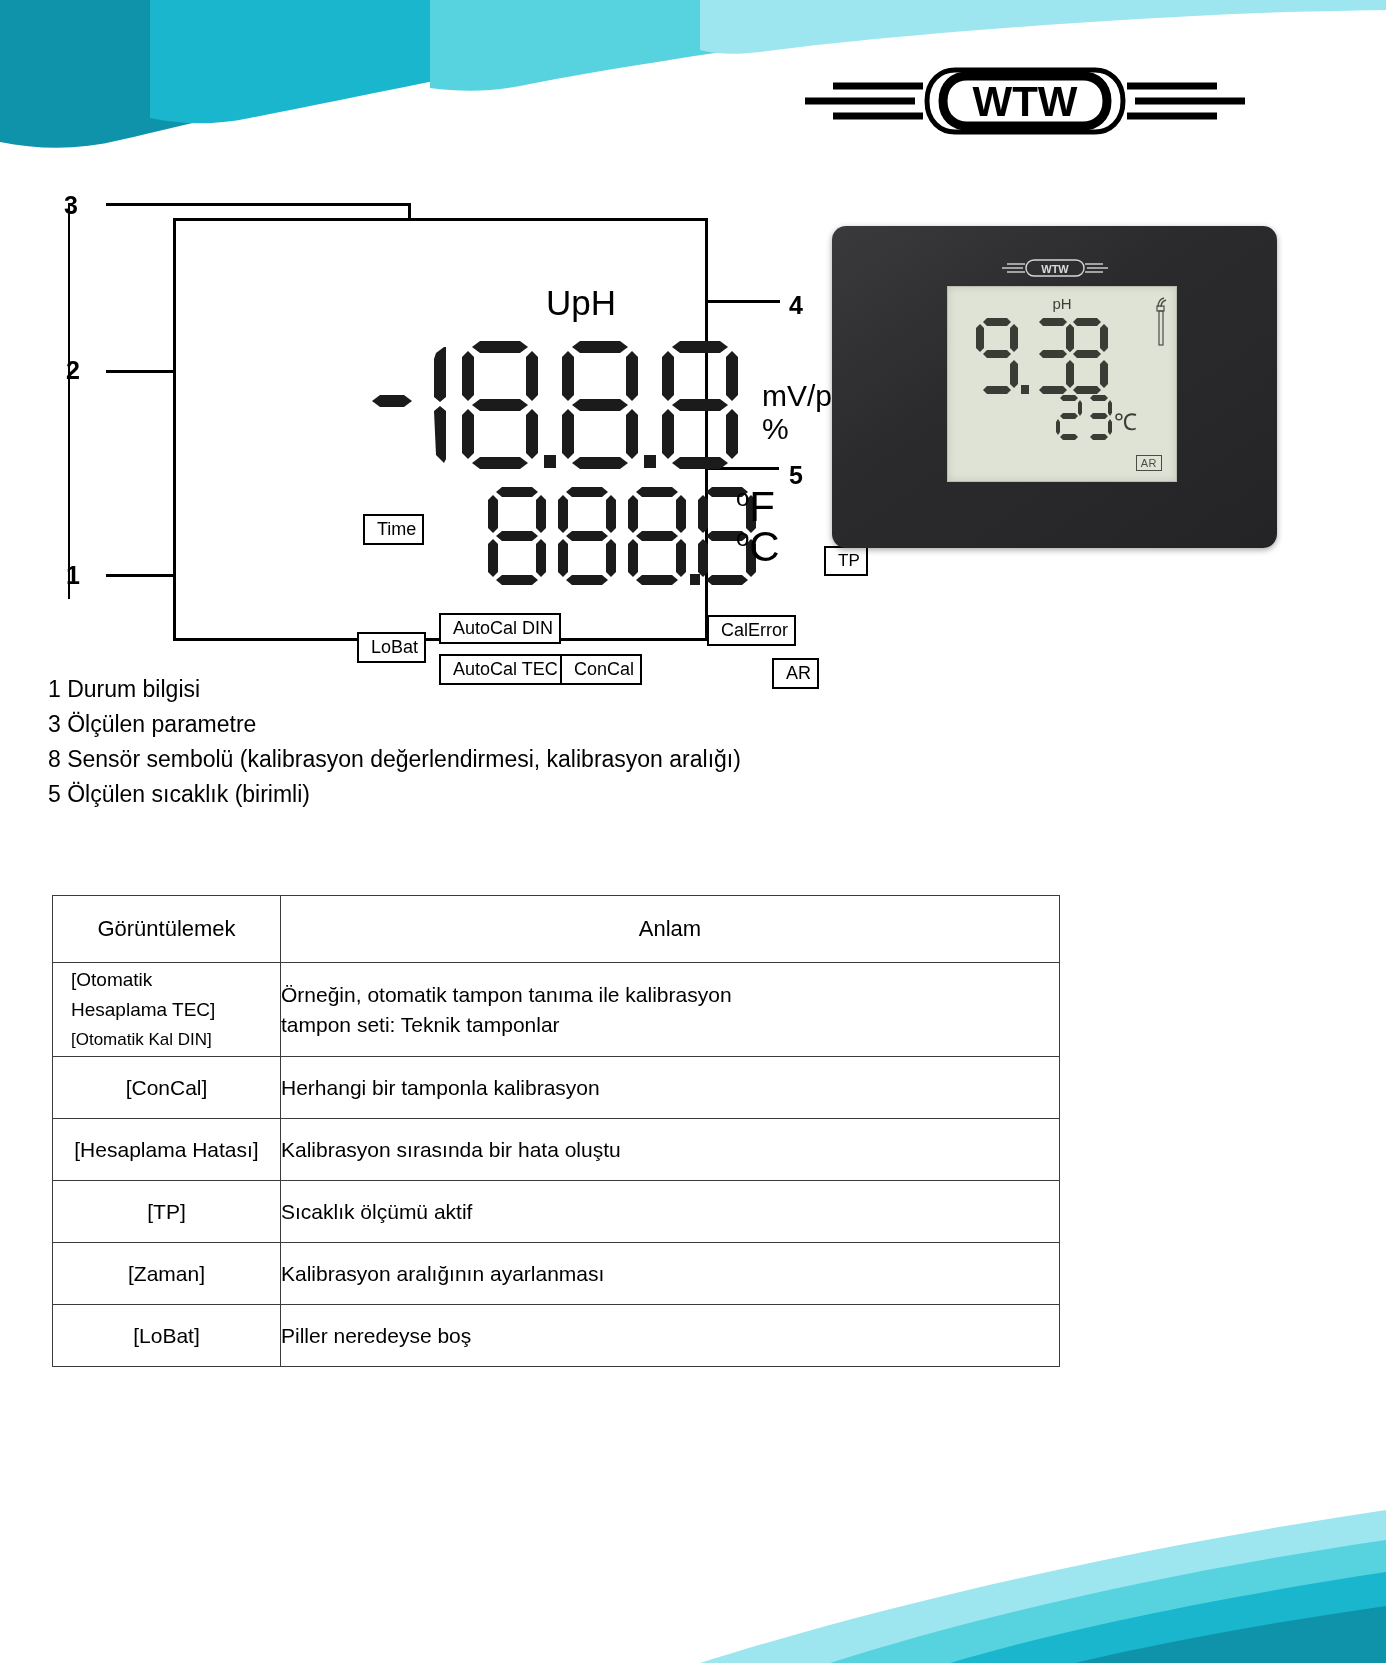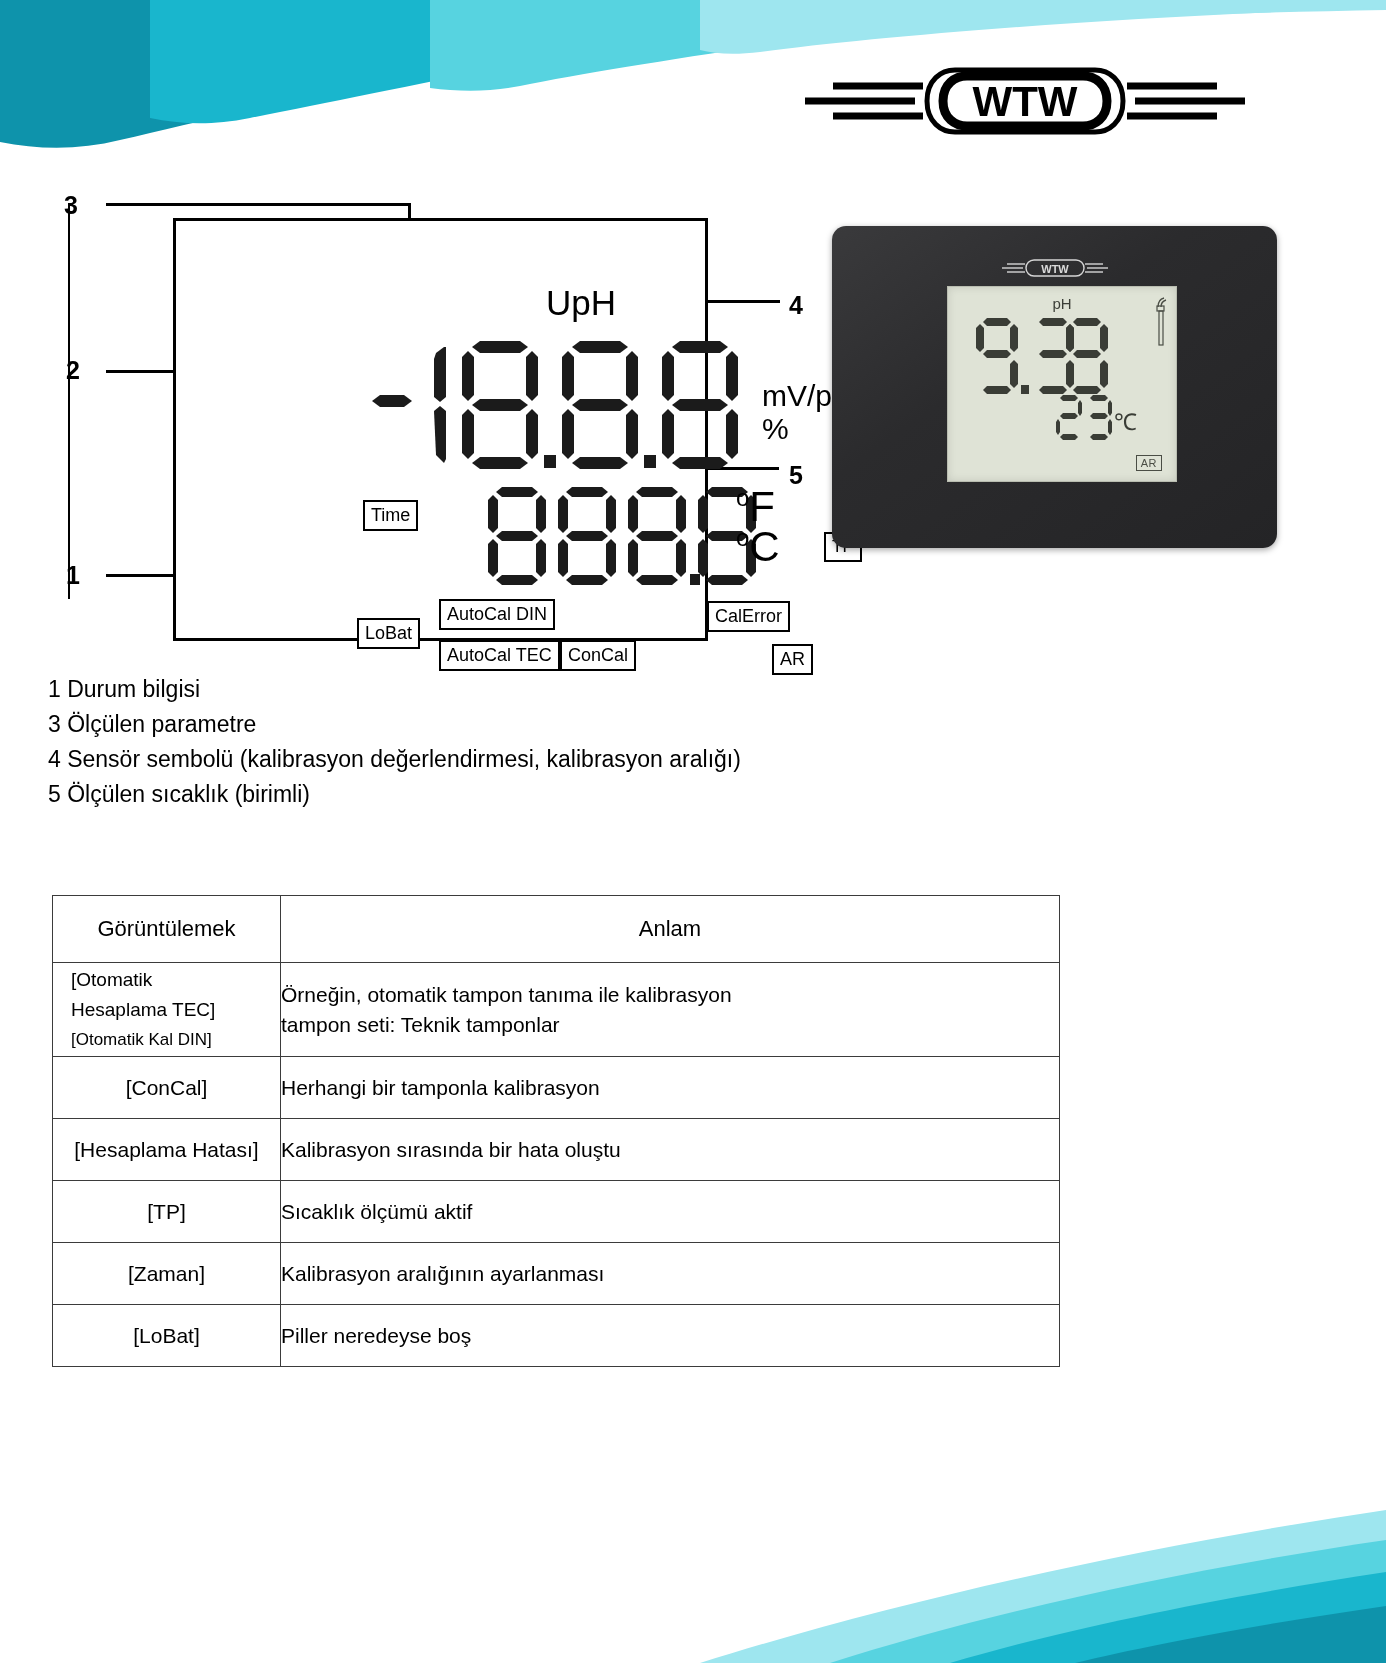--- a/index.html
+++ b/index.html
@@ -145,23 +145,24 @@
   }
 
   
   .tag {
     position: absolute;
     border: 2px solid #000;
     background: #fff;
     font-family: "Liberation Sans", sans-serif;
     font-size: 18px;
     line-height: 1;
-    padding: 4px 6px 5px 6px;
+    padding: 4px 6px 5px 12px;
     white-space: nowrap;
     box-sizing: border-box;
+    margin-top: 14px;
   }
   .tag-time     { left: 187px; top: 279px; }
   .tag-tp       { left: 648px; top: 311px; font-size: 17px; }
   .tag-lobat    { left: 181px; top: 397px; }
   .tag-acdin    { left: 263px; top: 378px; }
   .tag-actec    { left: 263px; top: 419px; }
   .tag-concal   { left: 384px; top: 419px; }
   .tag-calerror { left: 531px; top: 380px; }
   .tag-ar       { left: 596px; top: 423px; }
 
@@ -566,21 +567,21 @@
         <div class="ds-temp-unit">℃</div>
 
         <div class="ds-ar">AR</div>
       </div>
     </div>
   </div>
 
   <div class="legend">
     <div class="legend-item">1 Durum bilgisi</div>
     <div class="legend-item">3 Ölçülen parametre</div>
-    <div class="legend-item">4 Sensör sembolü (kalibrasyon değerlendirmesi, kalibrasyon aralığı)</div>
+    <div class="legend-item">8 Sensör sembolü (kalibrasyon değerlendirmesi, kalibrasyon aralığı)</div>
     <div class="legend-item">5 Ölçülen sıcaklık (birimli)</div>
   </div>
 
   <table class="tbl">
     <colgroup>
         <col class="col-a">
         <col class="col-b">
       </colgroup>
     <thead>
       <tr>

